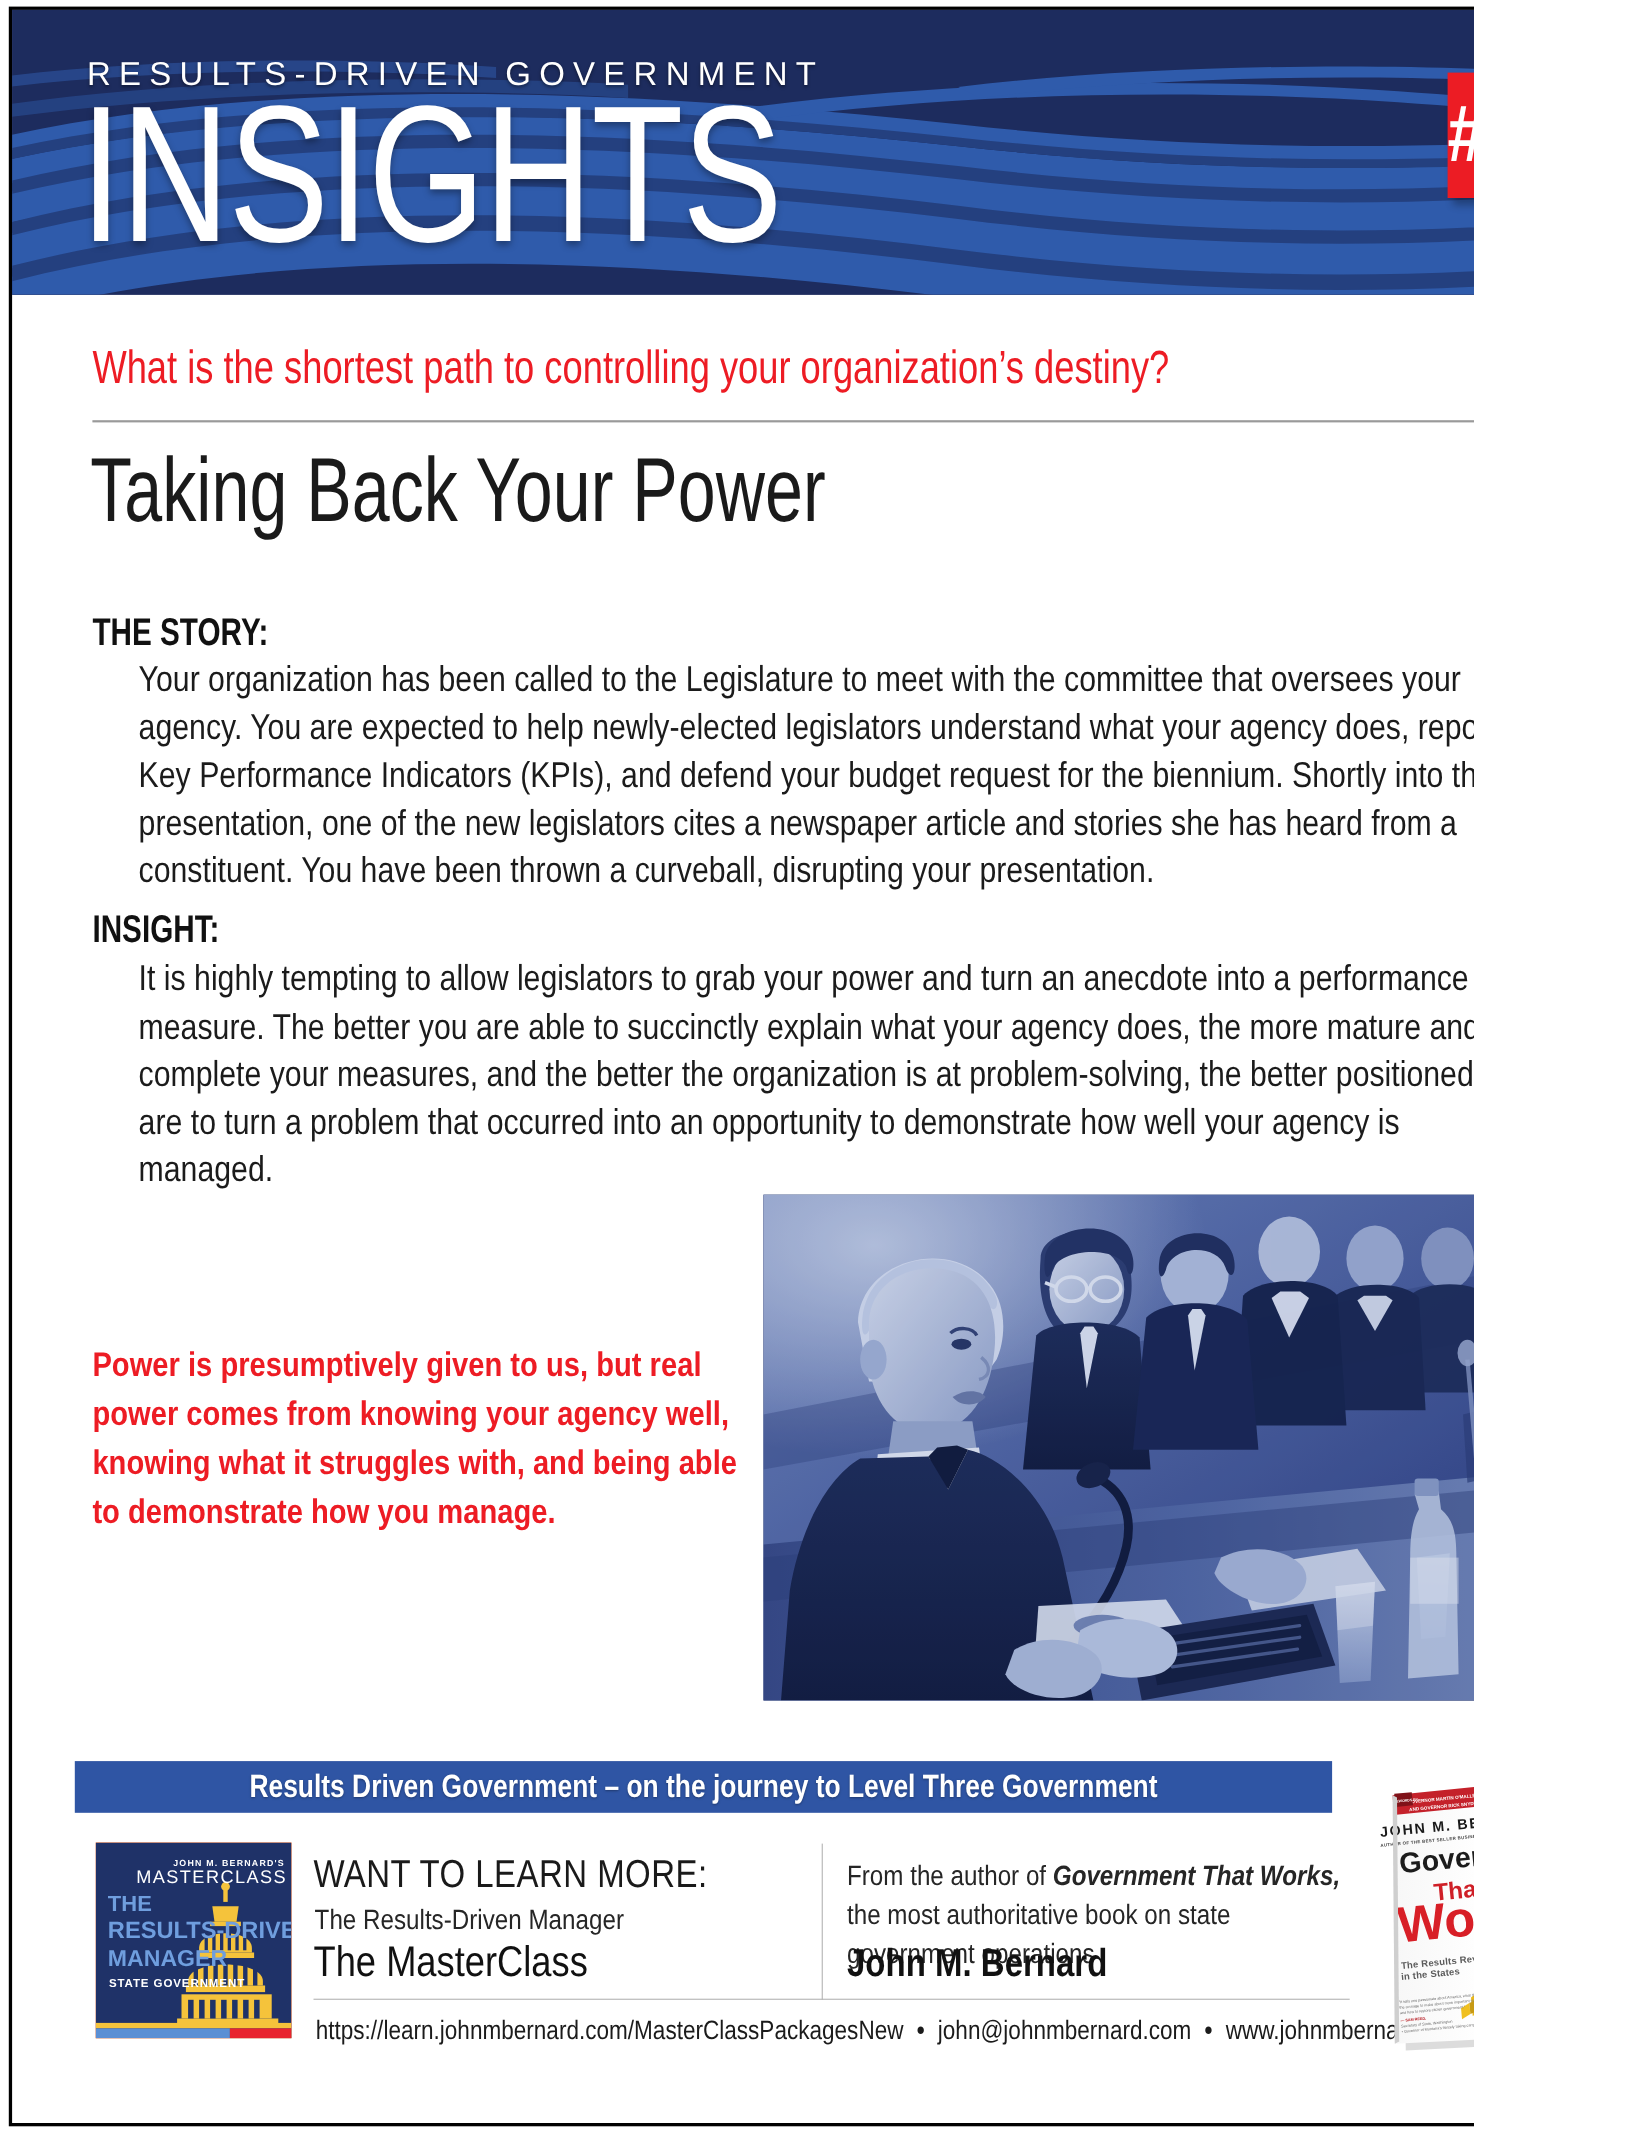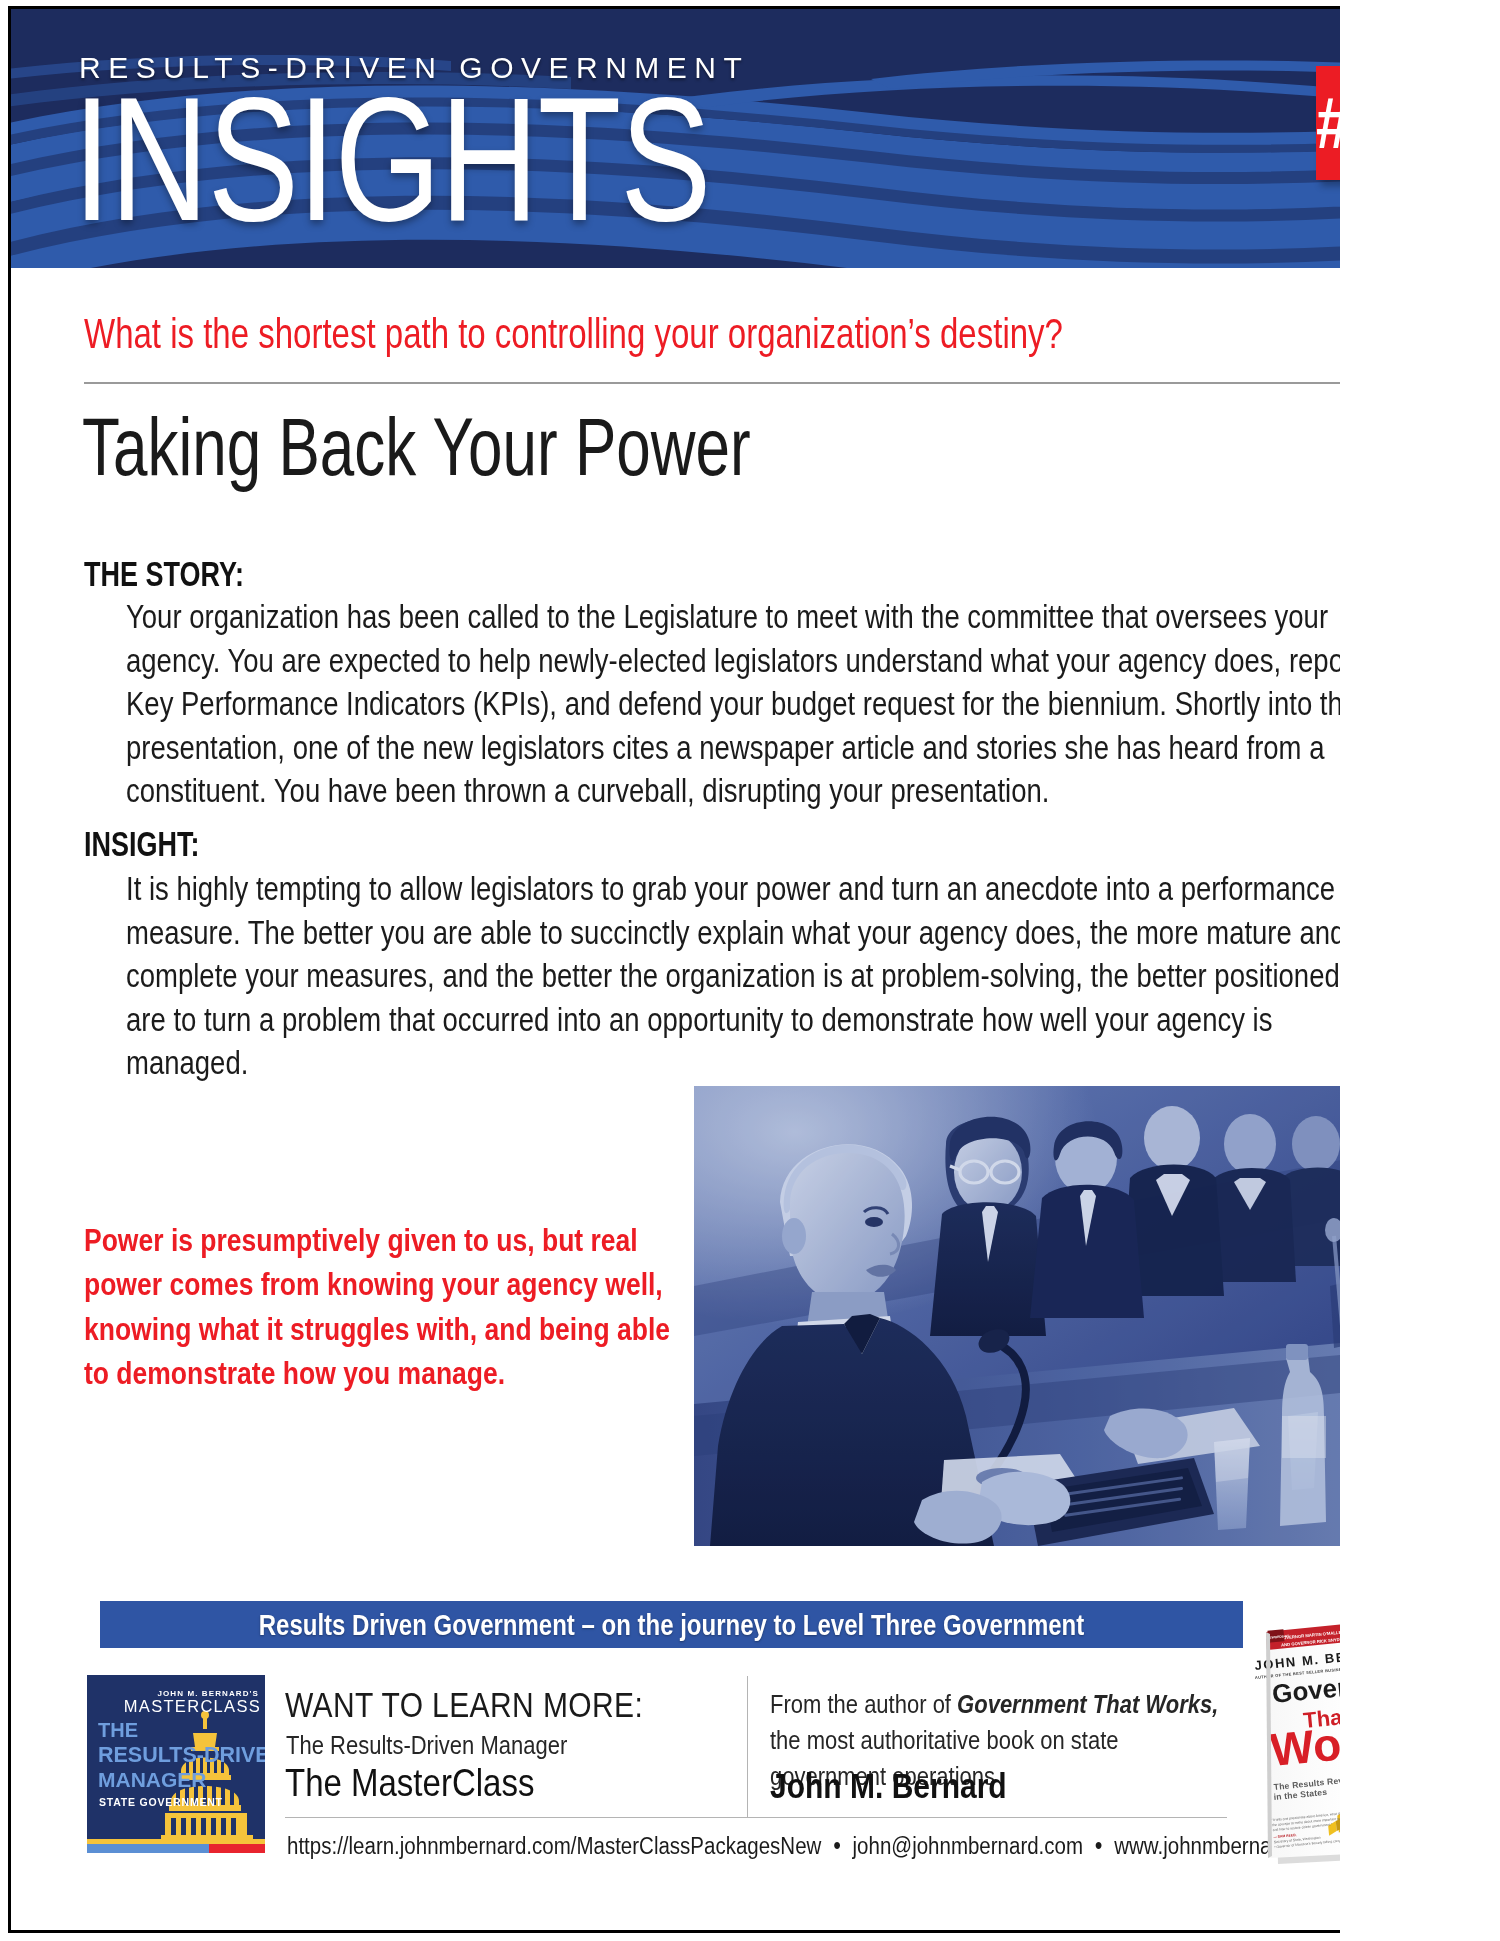--- a/index.html
+++ b/index.html
@@ -169,21 +169,21 @@
     left: 694px; top: 1086px;
     width: 719px; height: 460px;
     overflow: hidden;
     background: #2c3f77;
   }
   .photo svg { display: block; width: 719px; height: 460px; }
 
   
   .footer-banner {
     position: absolute;
-    left: 100px; top: 1601px;
+    left: 68px; top: 1601px;
     width: 1143px; height: 47px;
     background: #2f55a4;
     display: flex;
     align-items: center;
     justify-content: center;
   }
   .footer-banner span {
     color: #ffffff;
     font-family: "Liberation Sans Narrow", "Liberation Sans", sans-serif;
     font-size: 24px;

